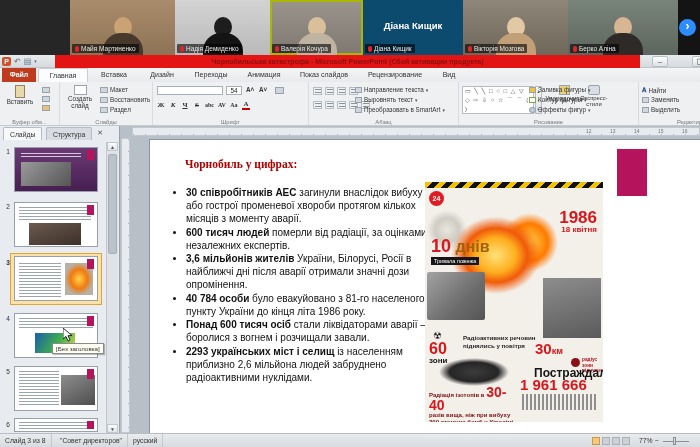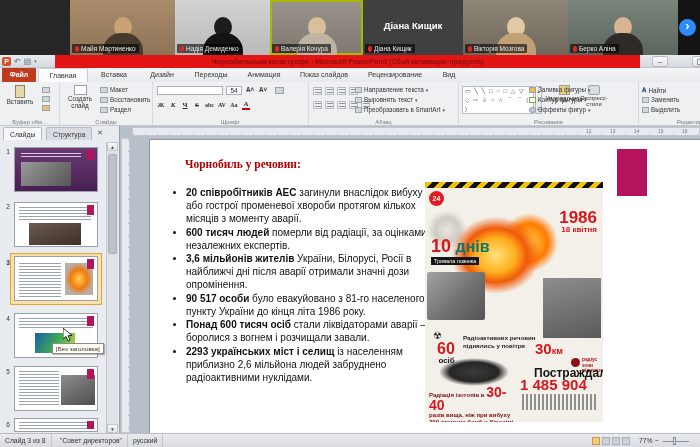--- a/index.html
+++ b/index.html
@@ -75,26 +75,26 @@
   .ititle{position:absolute;left:23px;top:12px;font-size:11px;font-weight:800;color:#151515;letter-spacing:.3px;}
   .boom{position:absolute;left:26px;top:26px;width:112px;height:86px;background:
      radial-gradient(closest-side at 40% 55%,#ffe27a,#ffae1e 45%,#f05a0a 70%,rgba(150,50,10,0) 100%),
      radial-gradient(closest-side at 70% 40%,#ffd24a,#ff7a00 55%,rgba(180,60,10,0) 85%);filter:blur(.4px);}
   .smoke{position:absolute;left:2px;top:28px;width:40px;height:40px;background:radial-gradient(closest-side,#e9e6df,#cfccc4 60%,rgba(210,205,195,0));}
   .year{position:absolute;right:6px;top:28px;text-align:right;color:#d8161c;}
   .year .y{font-size:17px;font-weight:800;line-height:15px;}
   .year .d{font-size:8px;font-weight:700;}
   .days{position:absolute;left:6px;top:54px;font-weight:800;}
   .days .n{font-size:18px;color:#d8161c;}
-  .days .w{font-size:16px;color:#0f766e;}
+  .days .w{font-size:16px;color:#a16207;}
   .dayschip{position:absolute;left:6px;top:75px;background:#161616;color:#fff;font-size:5.5px;padding:1px 3px;}
   .photoL{position:absolute;left:2px;top:90px;width:58px;height:48px;border-radius:2px;background:linear-gradient(135deg,#a3a3a3,#6d6d6d 60%,#555);}
   .photoR{position:absolute;left:118px;top:96px;width:58px;height:60px;background:linear-gradient(165deg,#8d8d8d,#5a5a5a);}
   .trefoil{position:absolute;left:8px;top:148px;font-size:10px;color:#151515;}
-  .tons{position:absolute;left:12px;top:160px;text-align:right;font-weight:800;}
+  .tons{position:absolute;left:4px;top:160px;text-align:left;font-weight:800;}
   .tons .n{font-size:16px;color:#d8161c;line-height:14px;}
   .tons .w{font-size:8px;color:#151515;}
   .tonstext{position:absolute;left:38px;top:152px;width:80px;font-size:6.2px;font-weight:700;color:#262626;line-height:7.5px;}
   .radius{position:absolute;left:110px;top:158px;font-weight:800;color:#d8161c;}
   .radius .n{font-size:15px;}
   .radius .u{font-size:9px;}
   .radiusdot{position:absolute;left:146px;top:176px;width:9px;height:9px;border-radius:50%;background:#8d1016;}
   .radiustext{position:absolute;left:157px;top:175px;width:20px;font-size:4.8px;font-weight:700;color:#b1121a;line-height:5.5px;}
   .debris{position:absolute;left:14px;top:176px;width:70px;height:28px;border-radius:40%;background:radial-gradient(closest-side,#3c3c3c,#262626 70%,rgba(30,30,30,0));}
   .vlabel{position:absolute;left:98px;top:184px;font-size:12px;font-weight:800;color:#151515;margin-left:11px;}
@@ -142,21 +142,21 @@
 
     <div class="tile active" style="left:270px;width:93px;background:linear-gradient(#9a948c,#7e7870);">
       <div class="sil-head" style="background:#d9c09a;"></div>
       <div class="sil-body" style="background:#bfb3a2;"></div>
       <div class="name-tag">
           <span class="mic"></span>
           <span>Валерія Кочура</span>
         </div>
     </div>
 
-    <div class="tile" style="left:363px;width:100px;background:#404040;">
+    <div class="tile" style="left:363px;width:100px;background:#0c4a6e;">
       <div class="big-name">Діана Кищик</div>
       <div class="name-tag">
           <span class="mic"></span>
           <span>Діана Кищик</span>
         </div>
     </div>
 
     <div class="tile" style="left:463px;width:105px;background:linear-gradient(#8e8678,#6f6759);">
       <div class="sil-head" style="background:#e3c8a6;"></div>
       <div class="sil-body" style="background:#c2a077;"></div>
@@ -402,55 +402,55 @@
       <div class="ruler-h">
         <span class="rnum" style="left:453px;">12</span>
         <span class="rnum" style="left:477px;">13</span>
         <span class="rnum" style="left:501px;">14</span>
         <span class="rnum" style="left:525px;">15</span>
         <span class="rnum" style="left:549px;">16</span>
       </div>
       <div class="ruler-v"></div>
 
       <div class="slide">
-        <div class="stitle">Чорнобиль у речовин:</div>
+        <div class="stitle">Чорнобиль у цифрах:</div>
         <ul class="sbullets">
-          <li><b>20 співробітників АЕС</b><span> загинули внаслідок вибуху або гострої променевої хвороби протягом кількох місяців з моменту аварії.</span></li>
+          <li><b>30 співробітників АЕС</b><span> загинули внаслідок вибуху або гострої променевої хвороби протягом кількох місяців з моменту аварії.</span></li>
           <li><b>600 тисяч людей</b><span> померли від радіації, за оцінками незалежних експертів.</span></li>
           <li><b>3,6 мільйонів жителів</b><span> України, Білорусі, Росії в найближчі дні після аварії отримали значні дози опромінення.</span></li>
-          <li><b>90 517 особи</b><span> було евакуйовано з 81-го населеного пункту України до кінця літа 1986 року.</span></li>
+          <li><b>40 784 особи</b><span> було евакуйовано з 81-го населеного пункту України до кінця літа 1986 року.</span></li>
           <li><b>Понад 600 тисяч осіб</b><span> стали ліквідаторами аварії – боролися з вогнем і розчищали завали.</span></li>
           <li><b>2293 українських міст і селищ</b><span> із населенням приблизно 2,6 мільйона людей забруднено радіоактивними нуклідами.</span></li>
         </ul>
 
         <div class="info">
           <div class="hazard"></div>
           <div class="brand">24</div>
           <div class="smoke"></div>
           <div class="boom"></div>
           <div class="year">
             <div class="y">1986</div>
             <div class="d">18 квітня</div>
           </div>
           <div class="days"><span class="n">10</span> <span class="w">днів</span></div>
           <div class="dayschip">Тривала пожежа</div>
           <div class="photoL"></div>
           <div class="photoR"></div>
           <div class="trefoil">☢</div>
           <div class="tons">
               <div class="n">60</div>
-              <div class="w">осіб</div>
+              <div class="w">зони</div>
             </div>
           <div class="tonstext">Радіоактивних речовин піднялись у повітря</div>
           <div class="radius"><span class="n">30</span><span class="u">км</span></div>
           <div class="radiusdot"></div>
           <div class="radiustext">радіус зони відчуження</div>
           <div class="debris"></div>
           <div class="vlabel">Постраждалих</div>
-          <div class="vnum">1 485 904</div>
+          <div class="vnum">1 961 666</div>
           <div class="people"></div>
           <div class="ratio">
             <span>Радіація ізотопів в</span>
             <span class="n">30-40</span><br>
             <span>разів вища, ніж при вибуху 300 атомних бомб у Хіросімі</span>
           </div>
         </div>
 
         <div class="magenta"></div>
       </div>

